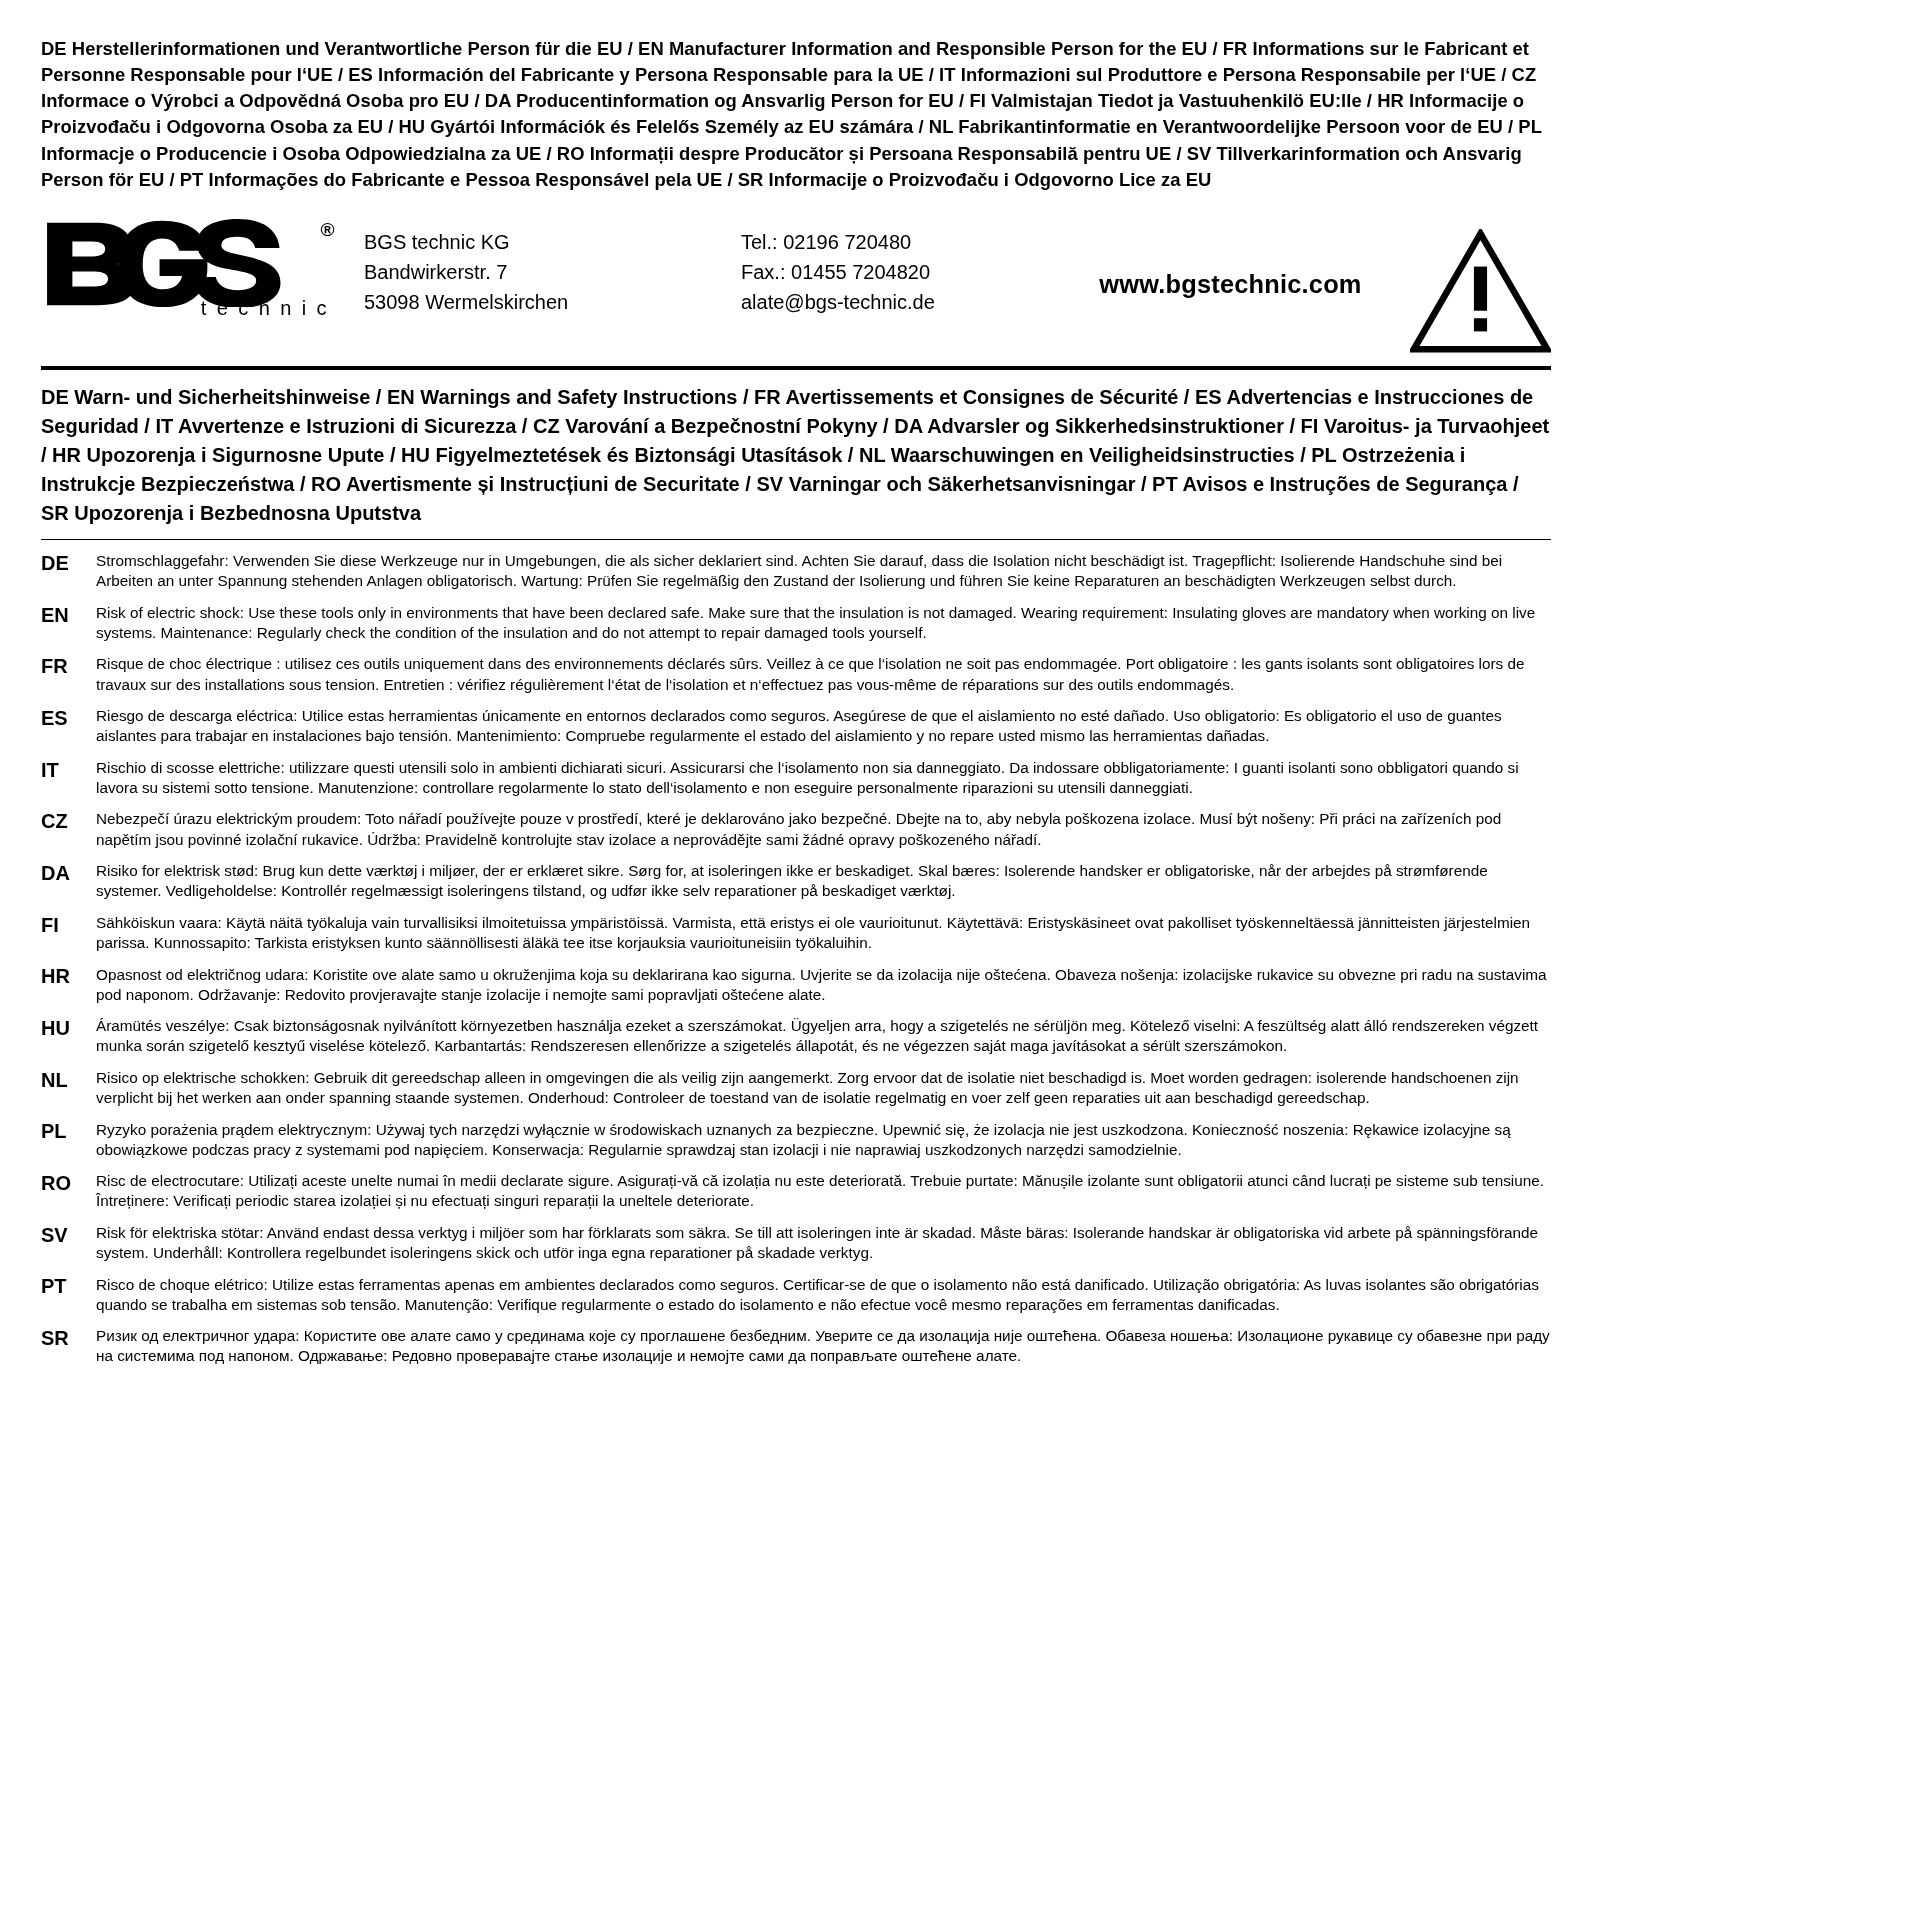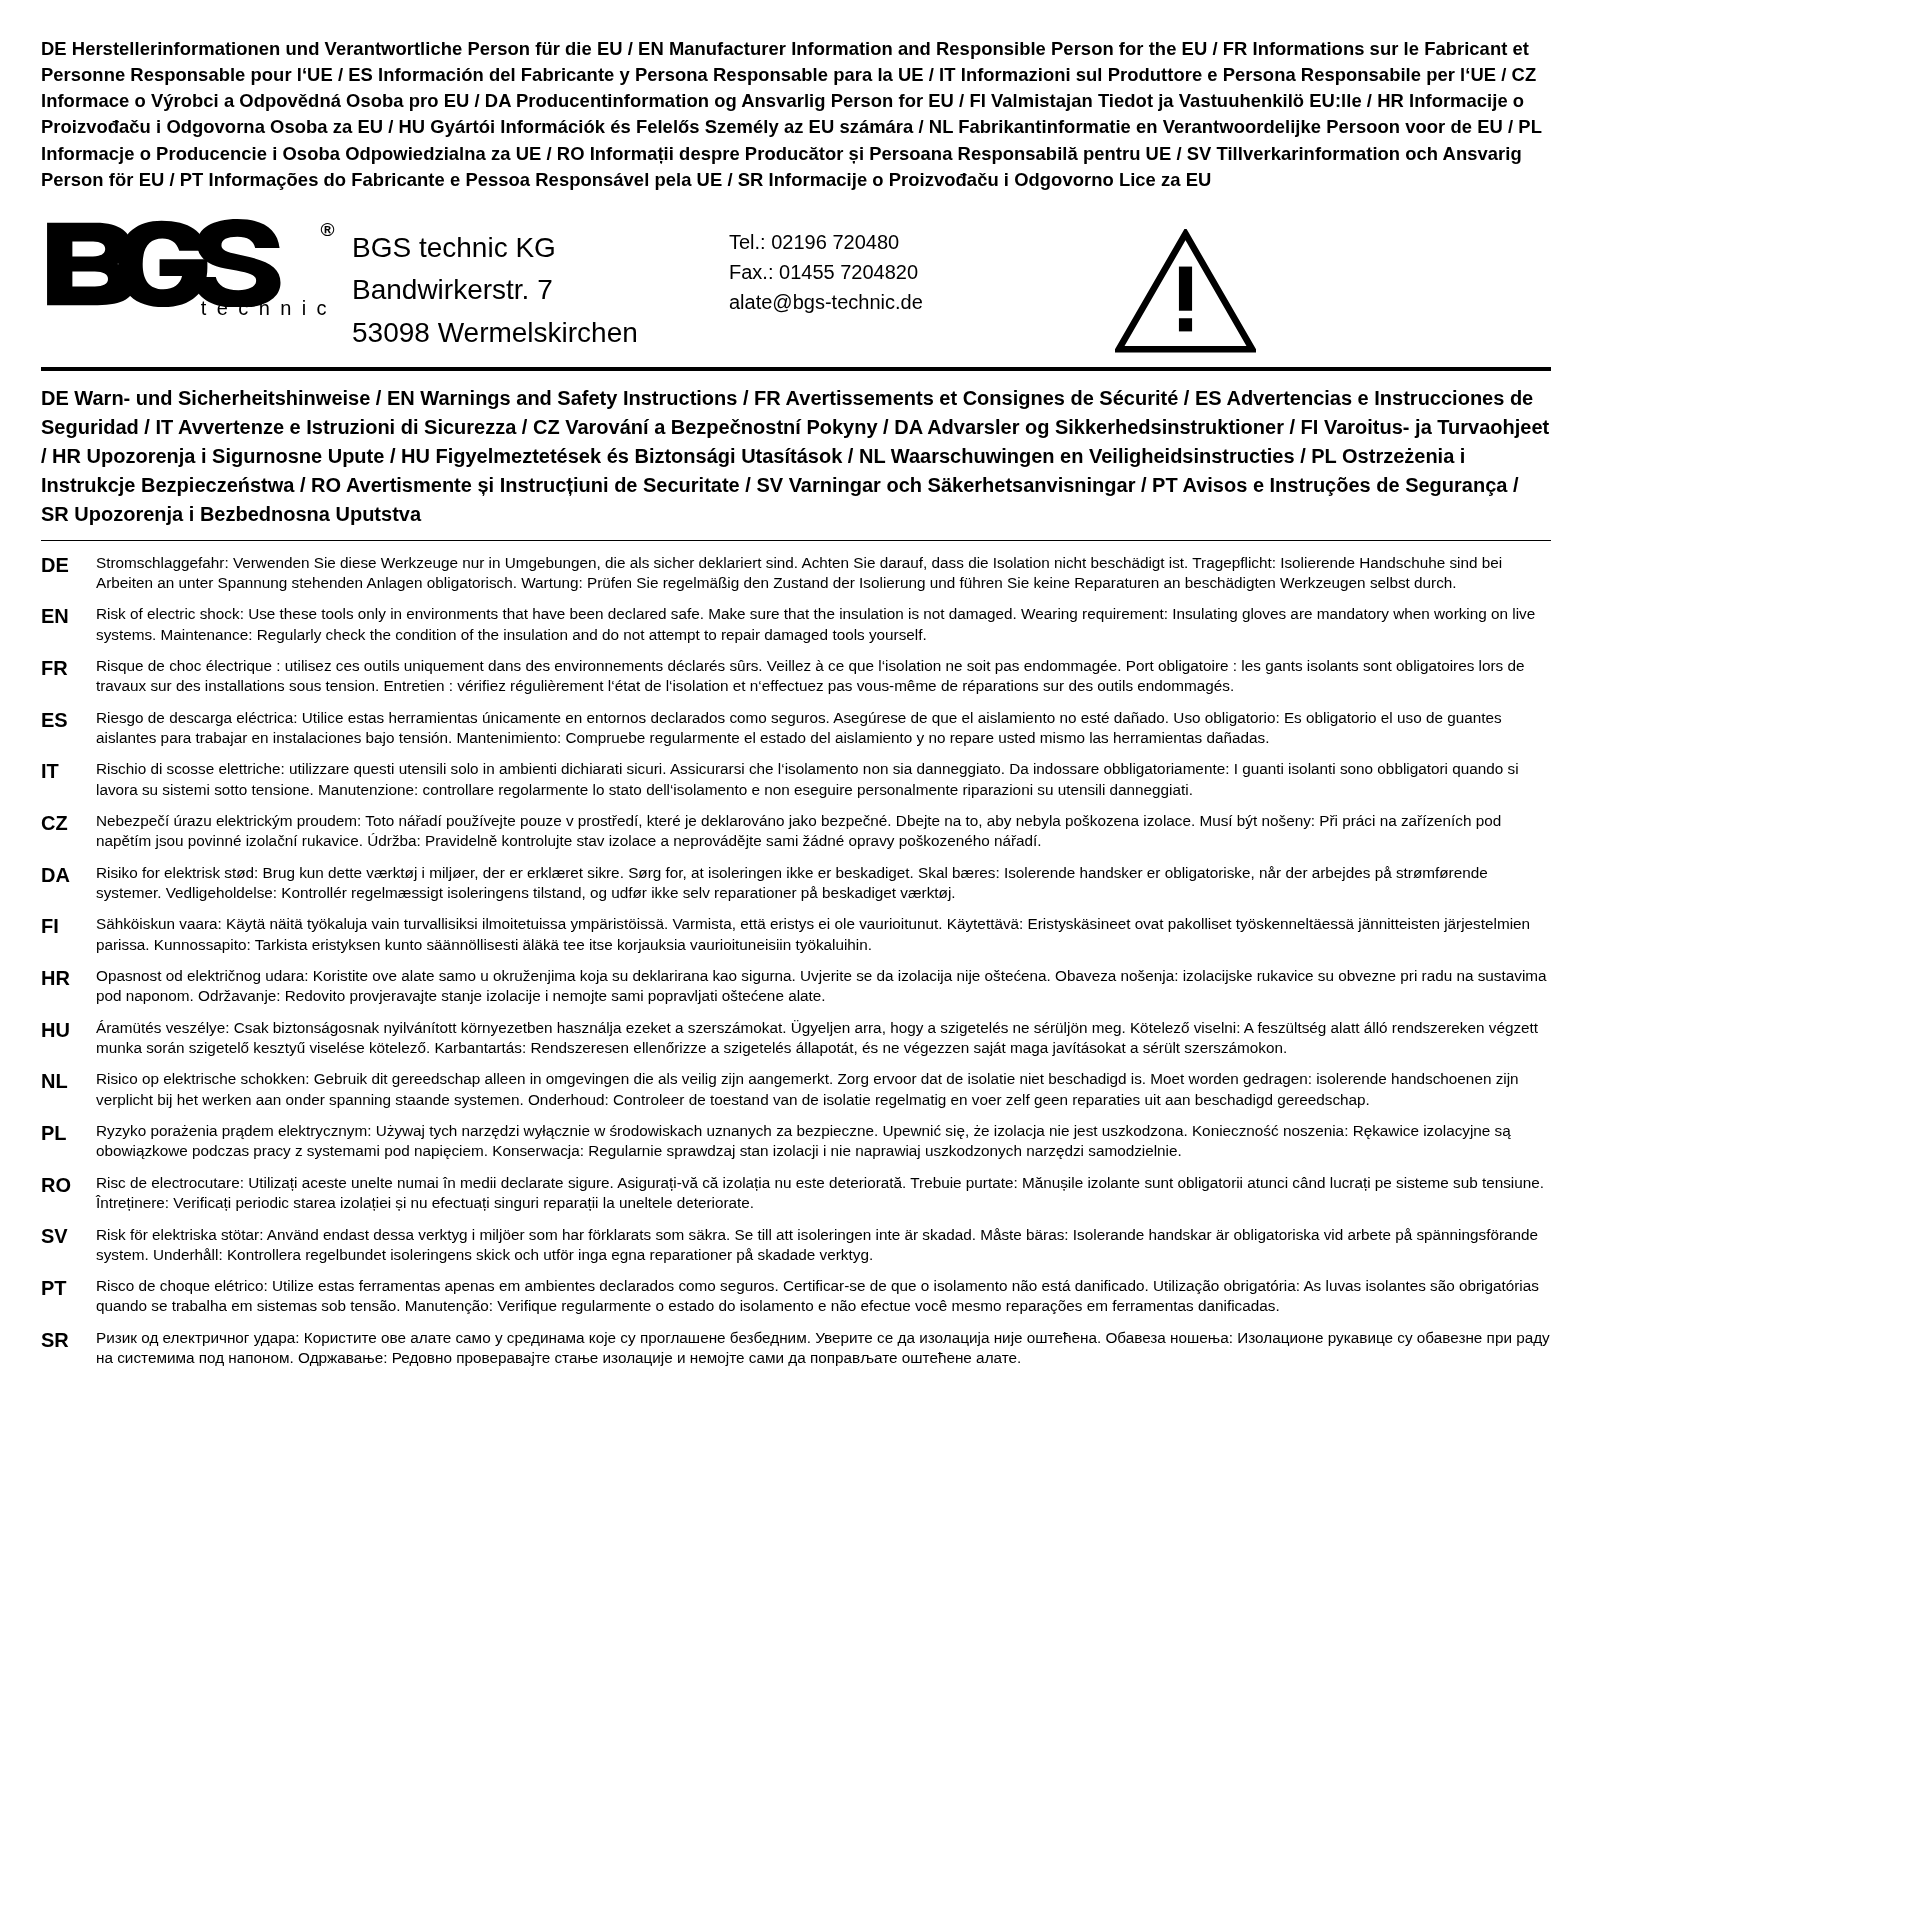--- a/index.html
+++ b/index.html
@@ -57,23 +57,24 @@
   .logo-sub {
     font-size: 20px;
     font-weight: normal;
     letter-spacing: 10.4px;
     text-align: right;
     margin-top: -13px;
     padding-right: 15px;
   }
   .addr-col {
     flex: 0 0 377px;
-    font-size: 28px;
+    font-size: 20px;
     line-height: 1.52;
     padding-top: 15px;
+    margin-left: 12px;
   }
   .contact-col {
     flex: 0 0 348px;
     font-size: 20px;
     line-height: 1.52;
     padding-top: 15px;
   }
   .web-col {
     flex: 1 1 auto;
     text-align: center;
@@ -154,20 +155,21 @@
       <div>Bandwirkerstr. 7</div>
       <div>53098 Wermelskirchen</div>
     </div>
 
     <div class="contact-col">
       <div>Tel.: 02196 720480</div>
       <div>Fax.: 01455 7204820</div>
       <div>alate@bgs-technic.de</div>
     </div>
 
+    <div class="web-col">www.bgstechnic.com</div>
 
     <div class="warn-col">
       <svg width="141" height="124" viewBox="0 0 150 132">
         <polygon points="75,5 146,128 4,128" fill="none" stroke="#000" stroke-width="7"></polygon>
         <rect x="68" y="40" width="14" height="47" fill="#000"></rect>
         <rect x="68" y="95" width="14" height="14" fill="#000"></rect>
       </svg>
     </div>
   </div>
 

